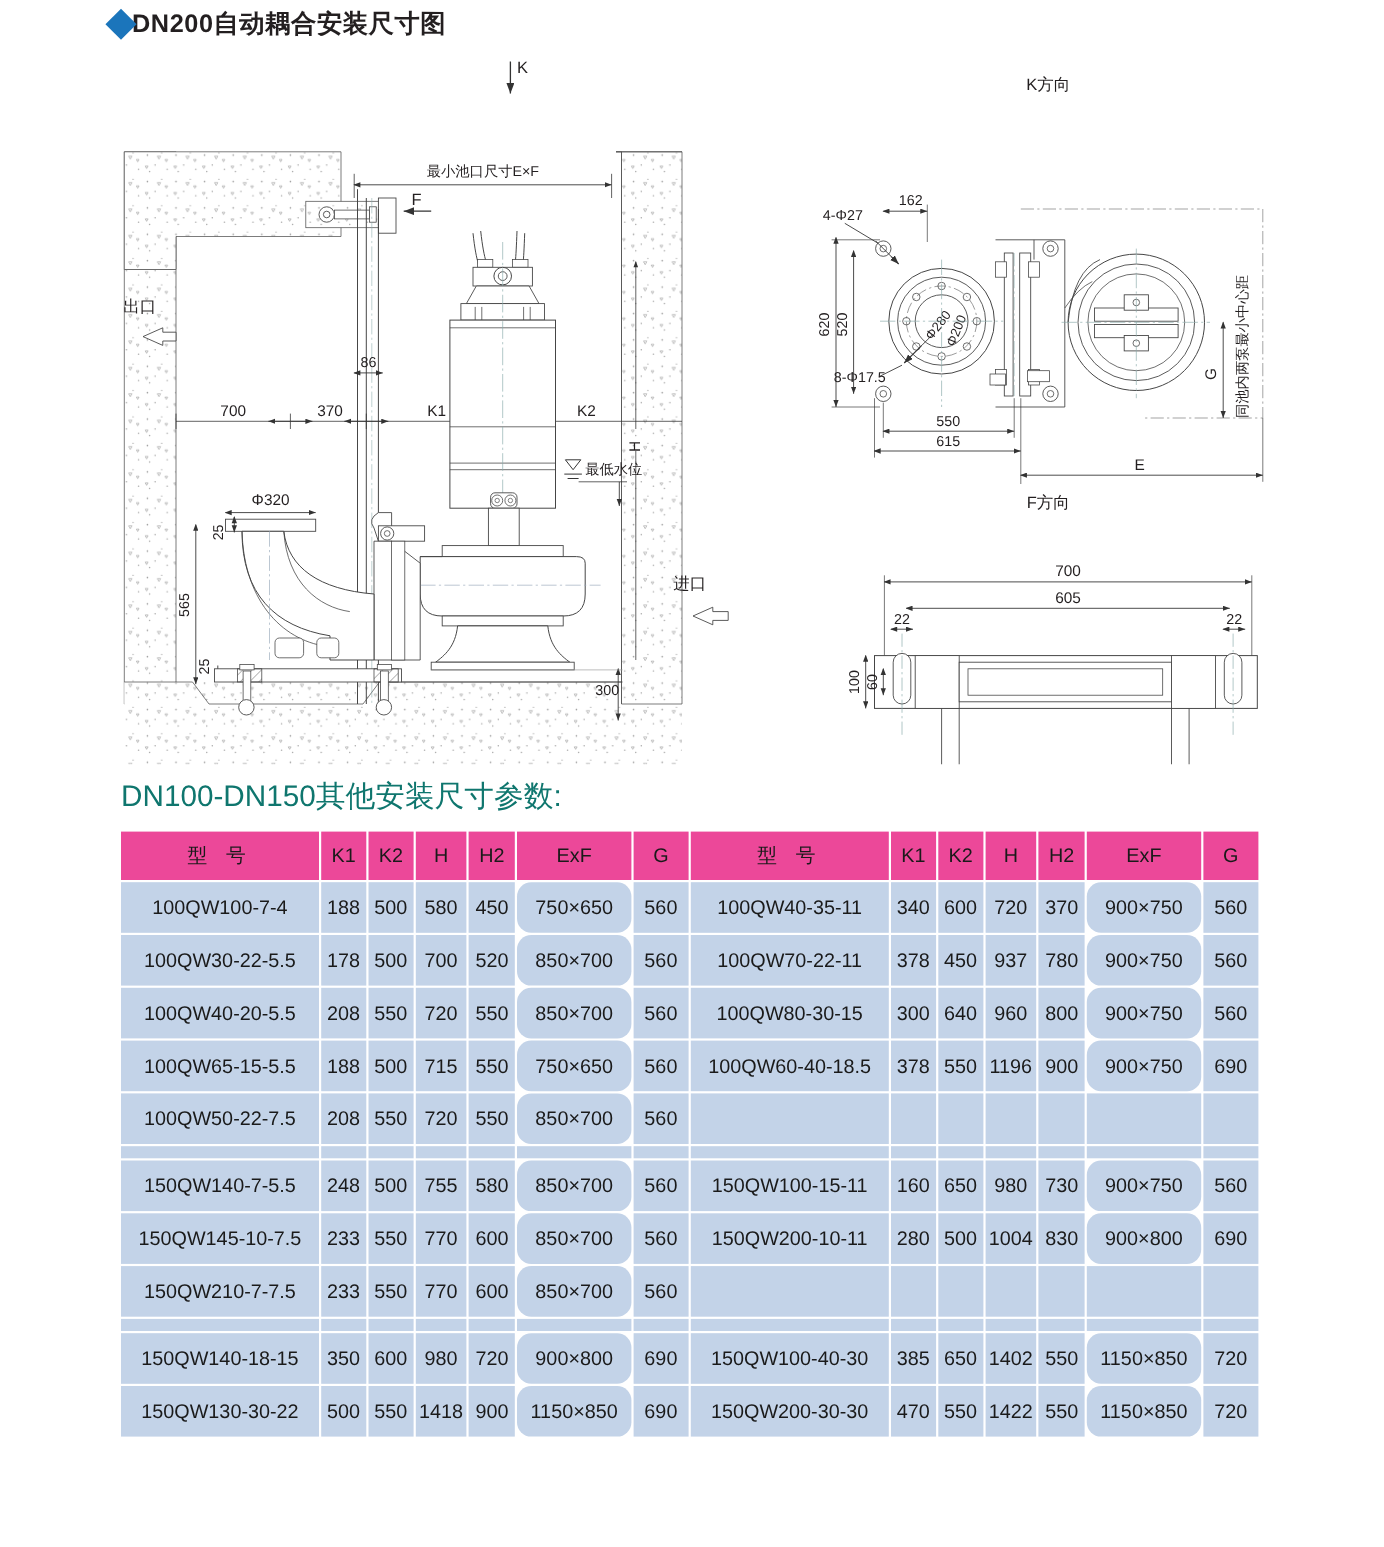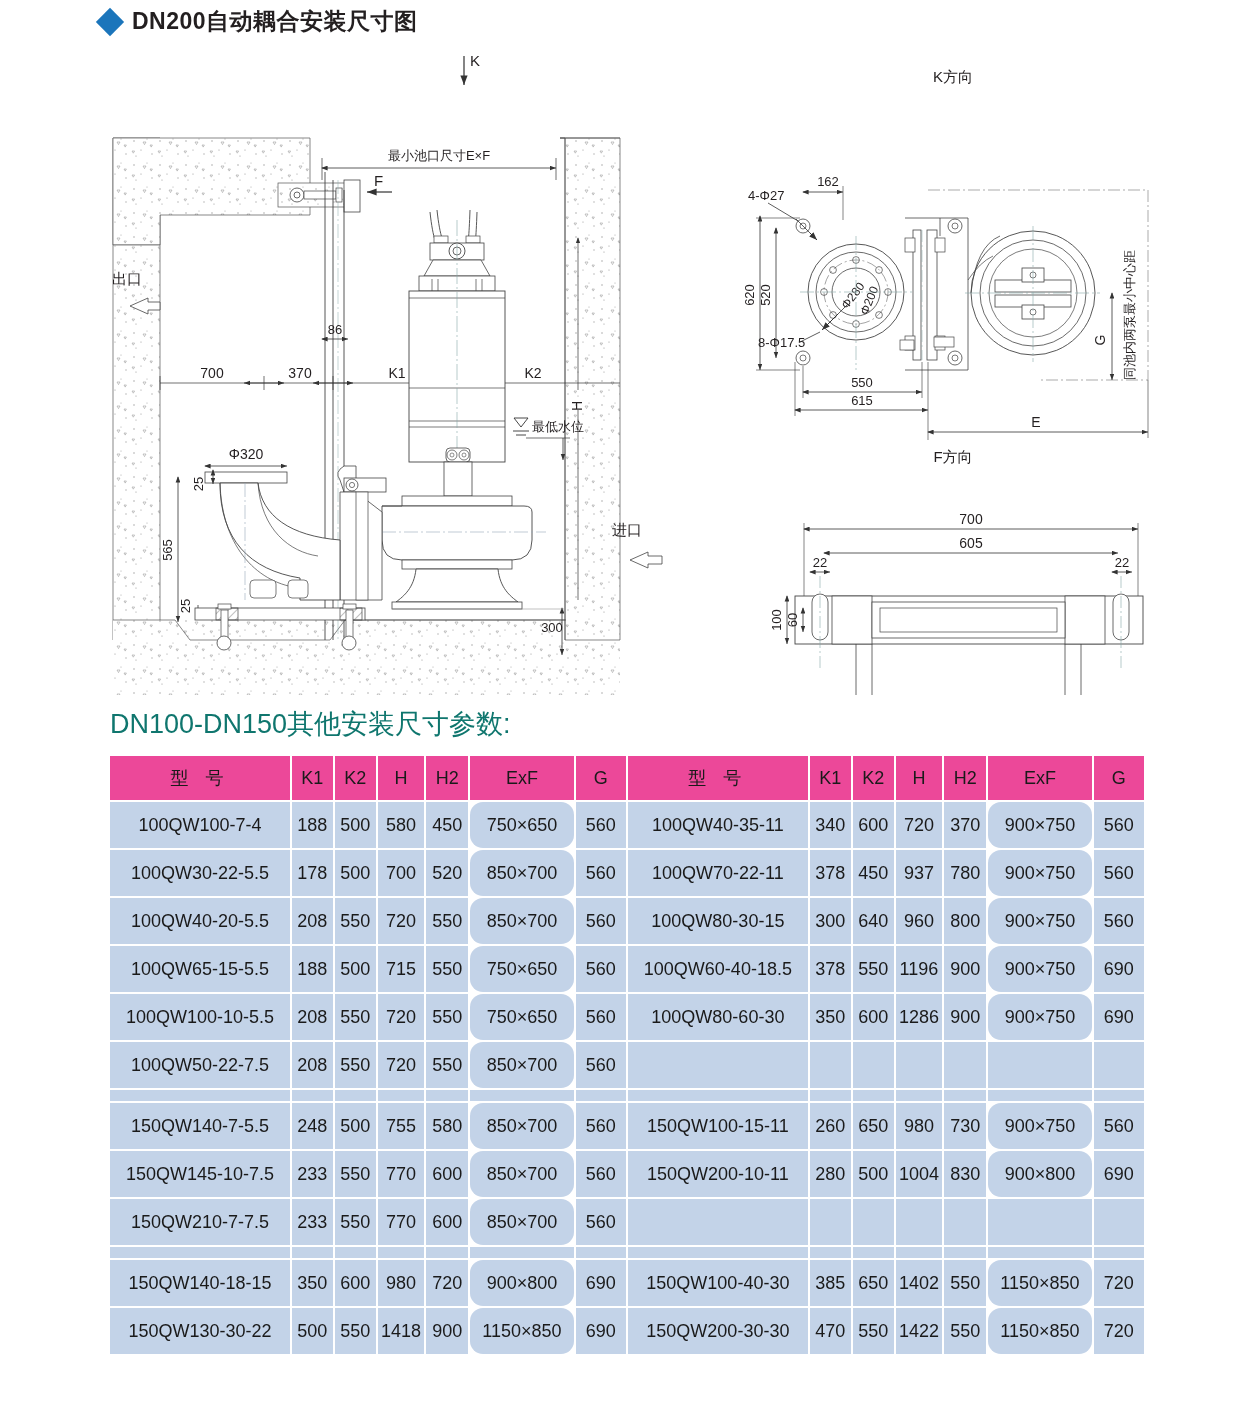--- a/index.html
+++ b/index.html
@@ -11,21 +11,21 @@
     width: 1258px; height: 1406px;
     position: relative;
     font-family: "Liberation Sans", sans-serif;
     color: #231f20;
     overflow: hidden;
   }
 
   
   #section-heading {
     position: absolute; left: 100px; top: 6px;
-    display: flex; align-items: center; gap: 12px;
+    display: flex; align-items: center; gap: 0;
   }
   #section-heading .diamond {
     width: 20px; height: 20px;
     background: #1b75bb;
     transform: rotate(45deg);
     flex: 0 0 auto;
   }
   #section-heading .htext {
     font-size: 23px; font-weight: bold; letter-spacing: .5px;
     color: #231f20; white-space: nowrap;
@@ -505,36 +505,20 @@
         <td class="num">560</td>
         <td class="model">100QW60-40-18.5</td>
         <td class="num">378</td>
         <td class="num">550</td>
         <td class="num">1196</td>
         <td class="num">900</td>
         <td class="exf">900×750</td>
         <td class="num">690</td>
       </tr>
       <tr>
-        <td class="model">100QW100-10-5.5</td>
-        <td class="num">208</td>
-        <td class="num">550</td>
-        <td class="num">720</td>
-        <td class="num">550</td>
-        <td class="exf">750×650</td>
-        <td class="num">560</td>
-        <td class="model">100QW80-60-30</td>
-        <td class="num">350</td>
-        <td class="num">600</td>
-        <td class="num">1286</td>
-        <td class="num">900</td>
-        <td class="exf">900×750</td>
-        <td class="num">690</td>
-      </tr>
-      <tr>
         <td class="model">100QW50-22-7.5</td>
         <td class="num">208</td>
         <td class="num">550</td>
         <td class="num">720</td>
         <td class="num">550</td>
         <td class="exf">850×700</td>
         <td class="num">560</td>
         <td class="blank"></td>
         <td class="blank"></td>
         <td class="blank"></td>
@@ -561,21 +545,21 @@
       </tr>
       <tr>
         <td class="model">150QW140-7-5.5</td>
         <td class="num">248</td>
         <td class="num">500</td>
         <td class="num">755</td>
         <td class="num">580</td>
         <td class="exf">850×700</td>
         <td class="num">560</td>
         <td class="model">150QW100-15-11</td>
-        <td class="num">260</td>
+        <td class="num">160</td>
         <td class="num">650</td>
         <td class="num">980</td>
         <td class="num">730</td>
         <td class="exf">900×750</td>
         <td class="num">560</td>
       </tr>
       <tr>
         <td class="model">150QW145-10-7.5</td>
         <td class="num">233</td>
         <td class="num">550</td>

